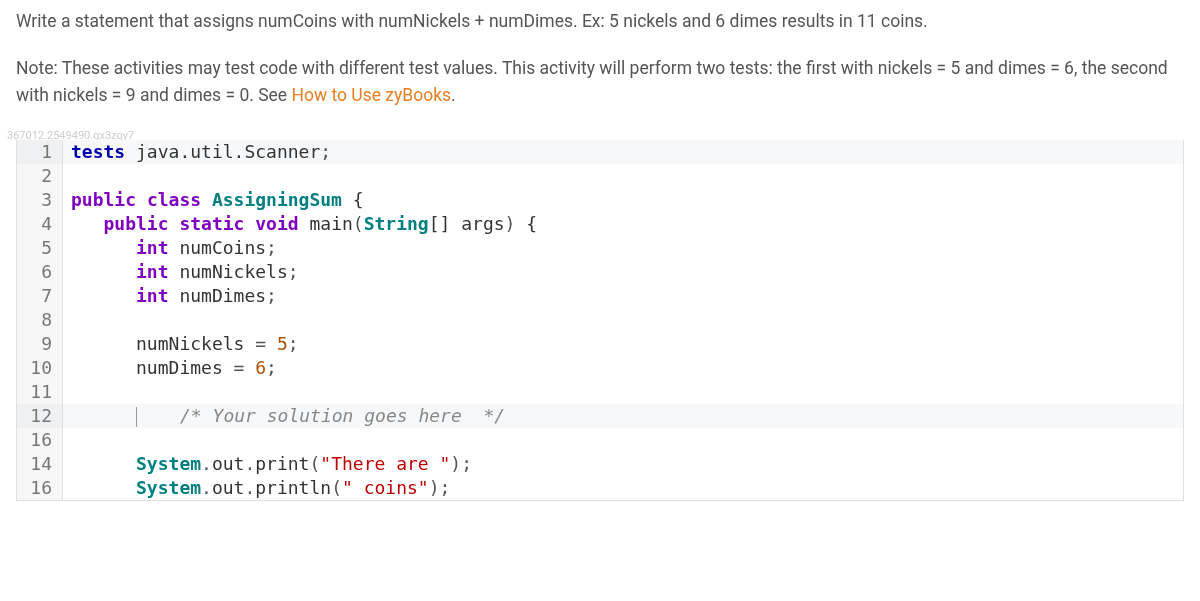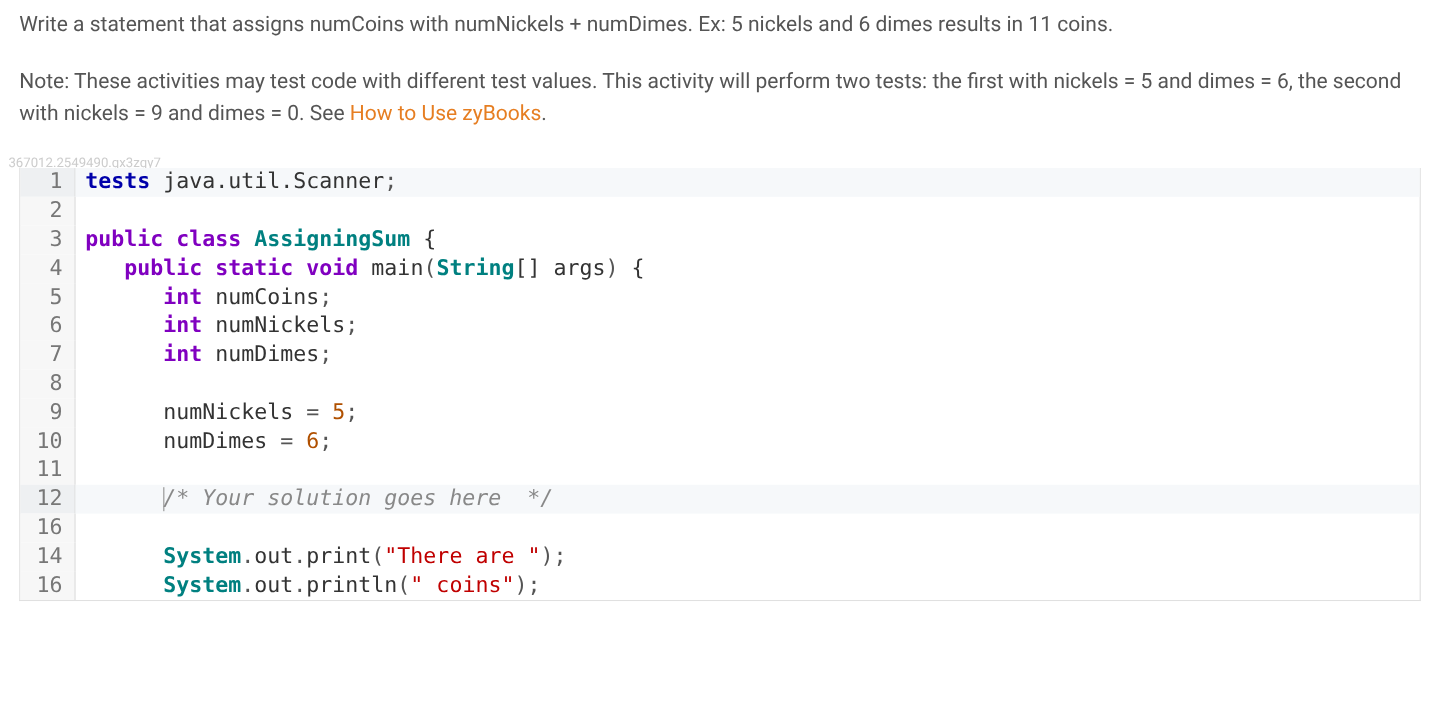--- a/index.html
+++ b/index.html
@@ -65,21 +65,21 @@
   .kw-pkg { color: #333; }
   .kw-mod { color: #8000c0; font-weight: bold; }
   .kw-type { color: #8000c0; font-weight: bold; }
   .cls-name { color: #008080; font-weight: bold; }
   .fn-name { color: #333; }
   .bracket { color: #333; }
   .paren { color: #555; }
   .var { color: #333; }
   .num { color: #b05000; }
   .str { color: #c00000; }
-  .comment { color: #888888; font-style: italic; }
+  .comment { color: #888888; font-style: italic; padding-left: 44px; }
   .cursor {
     display: inline-block;
     width: 0;
     border-left: 1px solid #999;
     height: 20px;
     vertical-align: middle;
     margin-right: -1px;
   }
 </style>
 </head>

